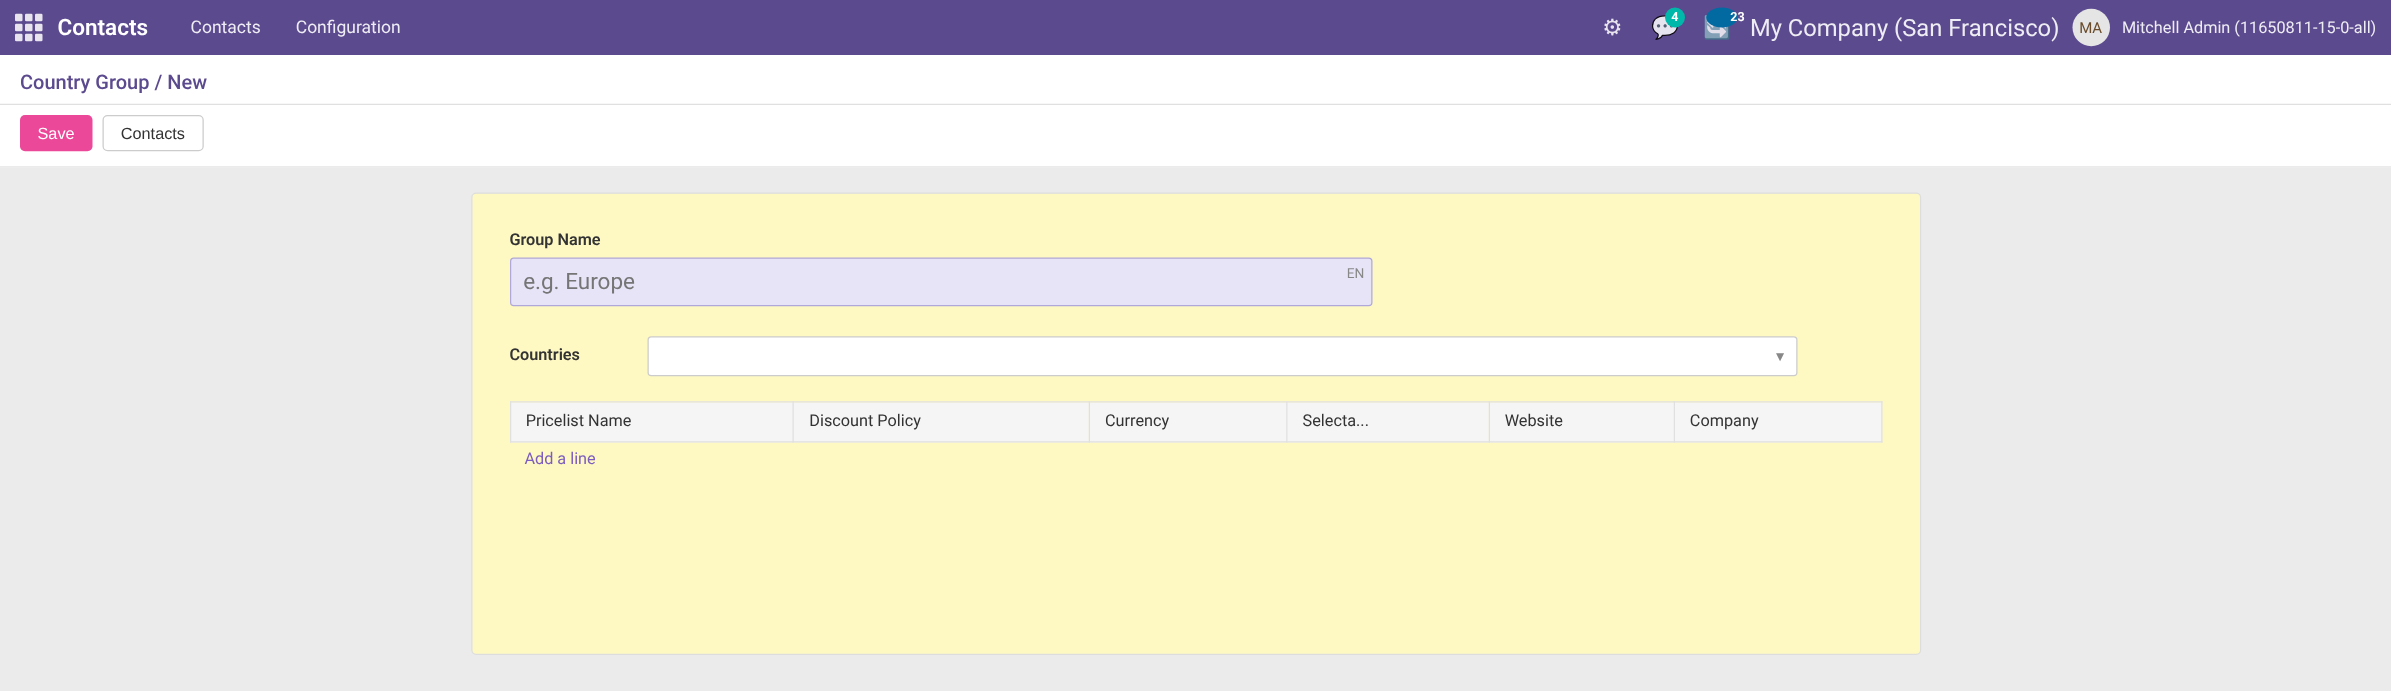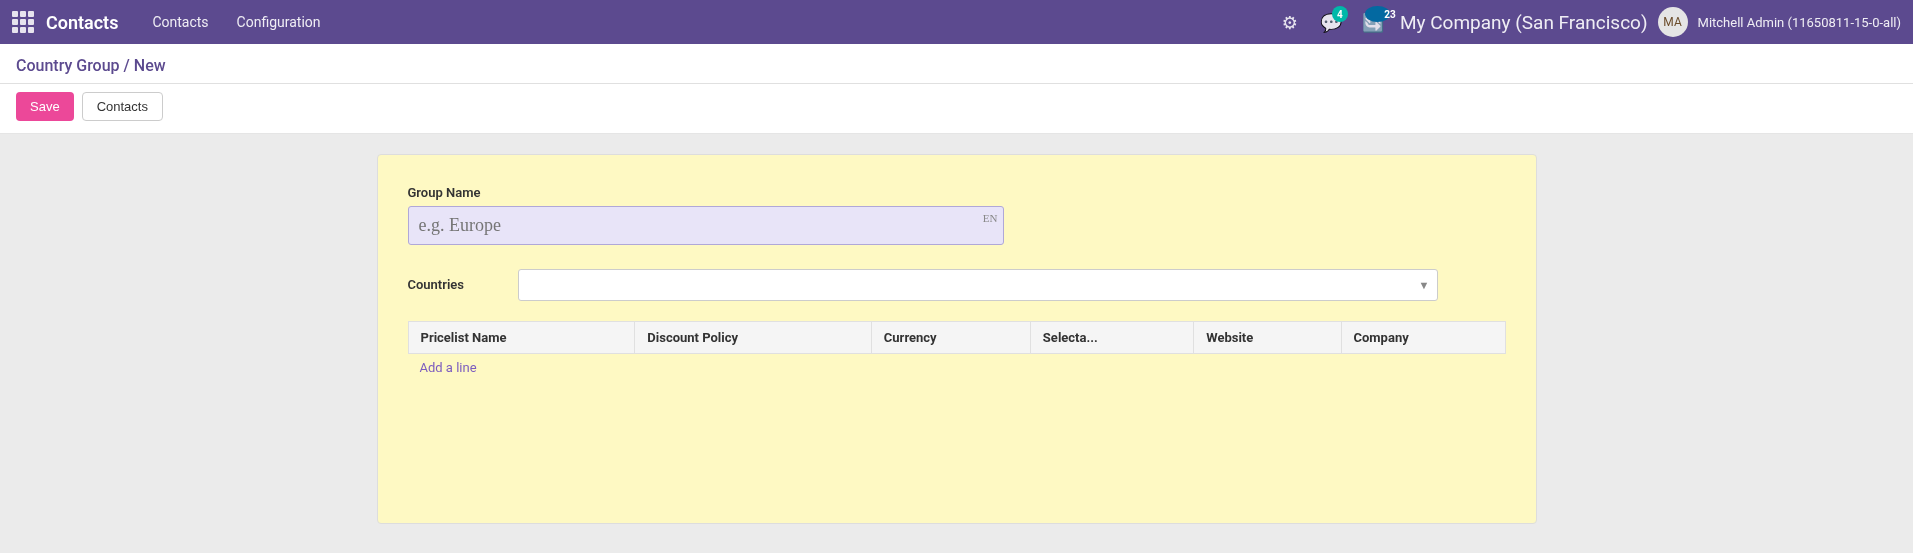--- a/index.html
+++ b/index.html
@@ -170,22 +170,21 @@
       margin-bottom: 24px;
     }
     .field-label {
       font-size: 13px;
       font-weight: 600;
       color: #333;
       margin-bottom: 6px;
     }
     .group-name-input-wrapper {
       position: relative;
-      width: 596px;
-      font-family: Liberation Serif, serif;
+      width: 690px;
     }
     .group-name-input {
       width: 100%;
       padding: 8px 34px 8px 10px;
       border: 1px solid #b0a8d8;
       border-radius: 3px;
       font-size: 18px;
       color: #888;
       background: #e8e4f8;
       outline: none;
@@ -244,21 +243,21 @@
       width: 100%;
       border-collapse: collapse;
       margin-top: 10px;
     }
     .pricelist-table th {
       background: #f5f5f5;
       border: 1px solid #e0e0e0;
       padding: 8px 12px;
       text-align: left;
       font-size: 13px;
-      font-weight: 700;
+      font-weight: 400;
       color: #333;
     }
     .add-a-line {
       color: #7c5cbf;
       cursor: pointer;
       font-size: 13px;
       padding: 6px 12px;
       display: inline-block;
     }
   </style>

